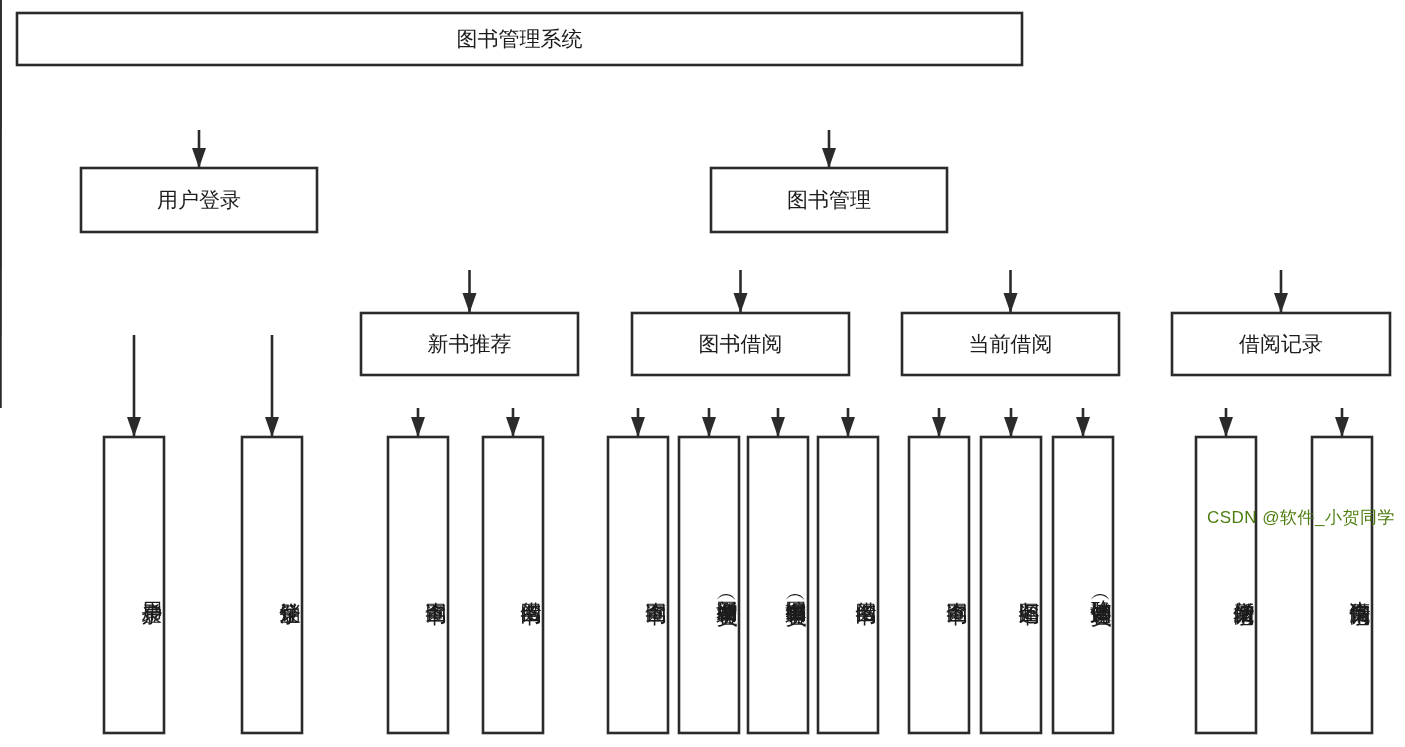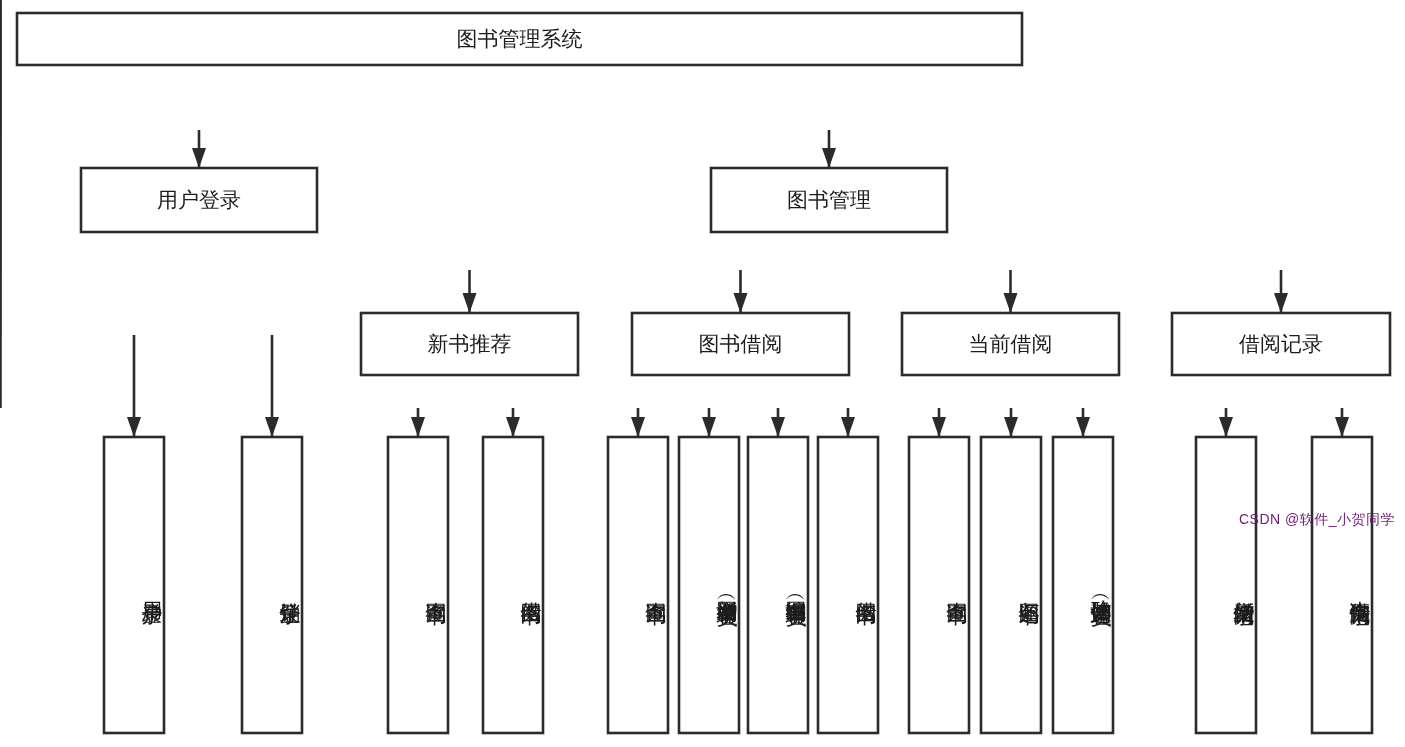--- a/index.html
+++ b/index.html
@@ -65,22 +65,22 @@
     justify-content: center;
     padding-top: 4px;
     box-sizing: border-box;
     white-space: nowrap;
   }
   .watermark {
     position: absolute;
     right: 10px;
     bottom: 6px;
     font-family: "Liberation Sans", "DejaVu Sans", sans-serif;
-    font-size: 14px;
-    color: #701a75;
+    font-size: 17px;
+    color: #4d7c0f;
     letter-spacing: 0.5px;
     user-select: none;
     pointer-events: none;
     white-space: nowrap;
   }
 </style>
 </head>
 <body>
 
 <div id="diagram-root">

